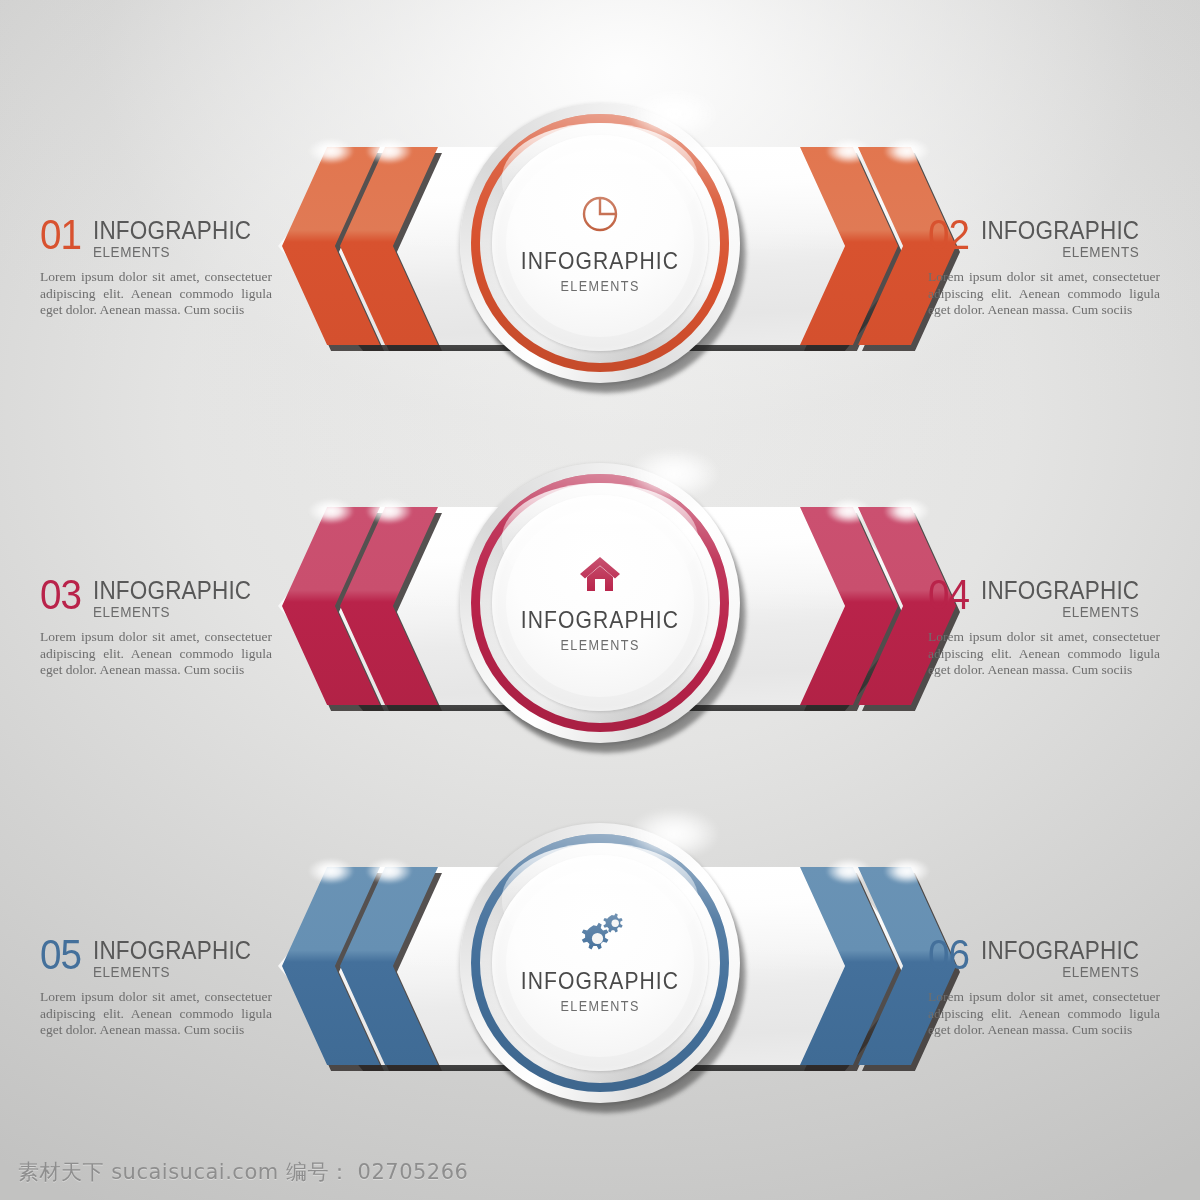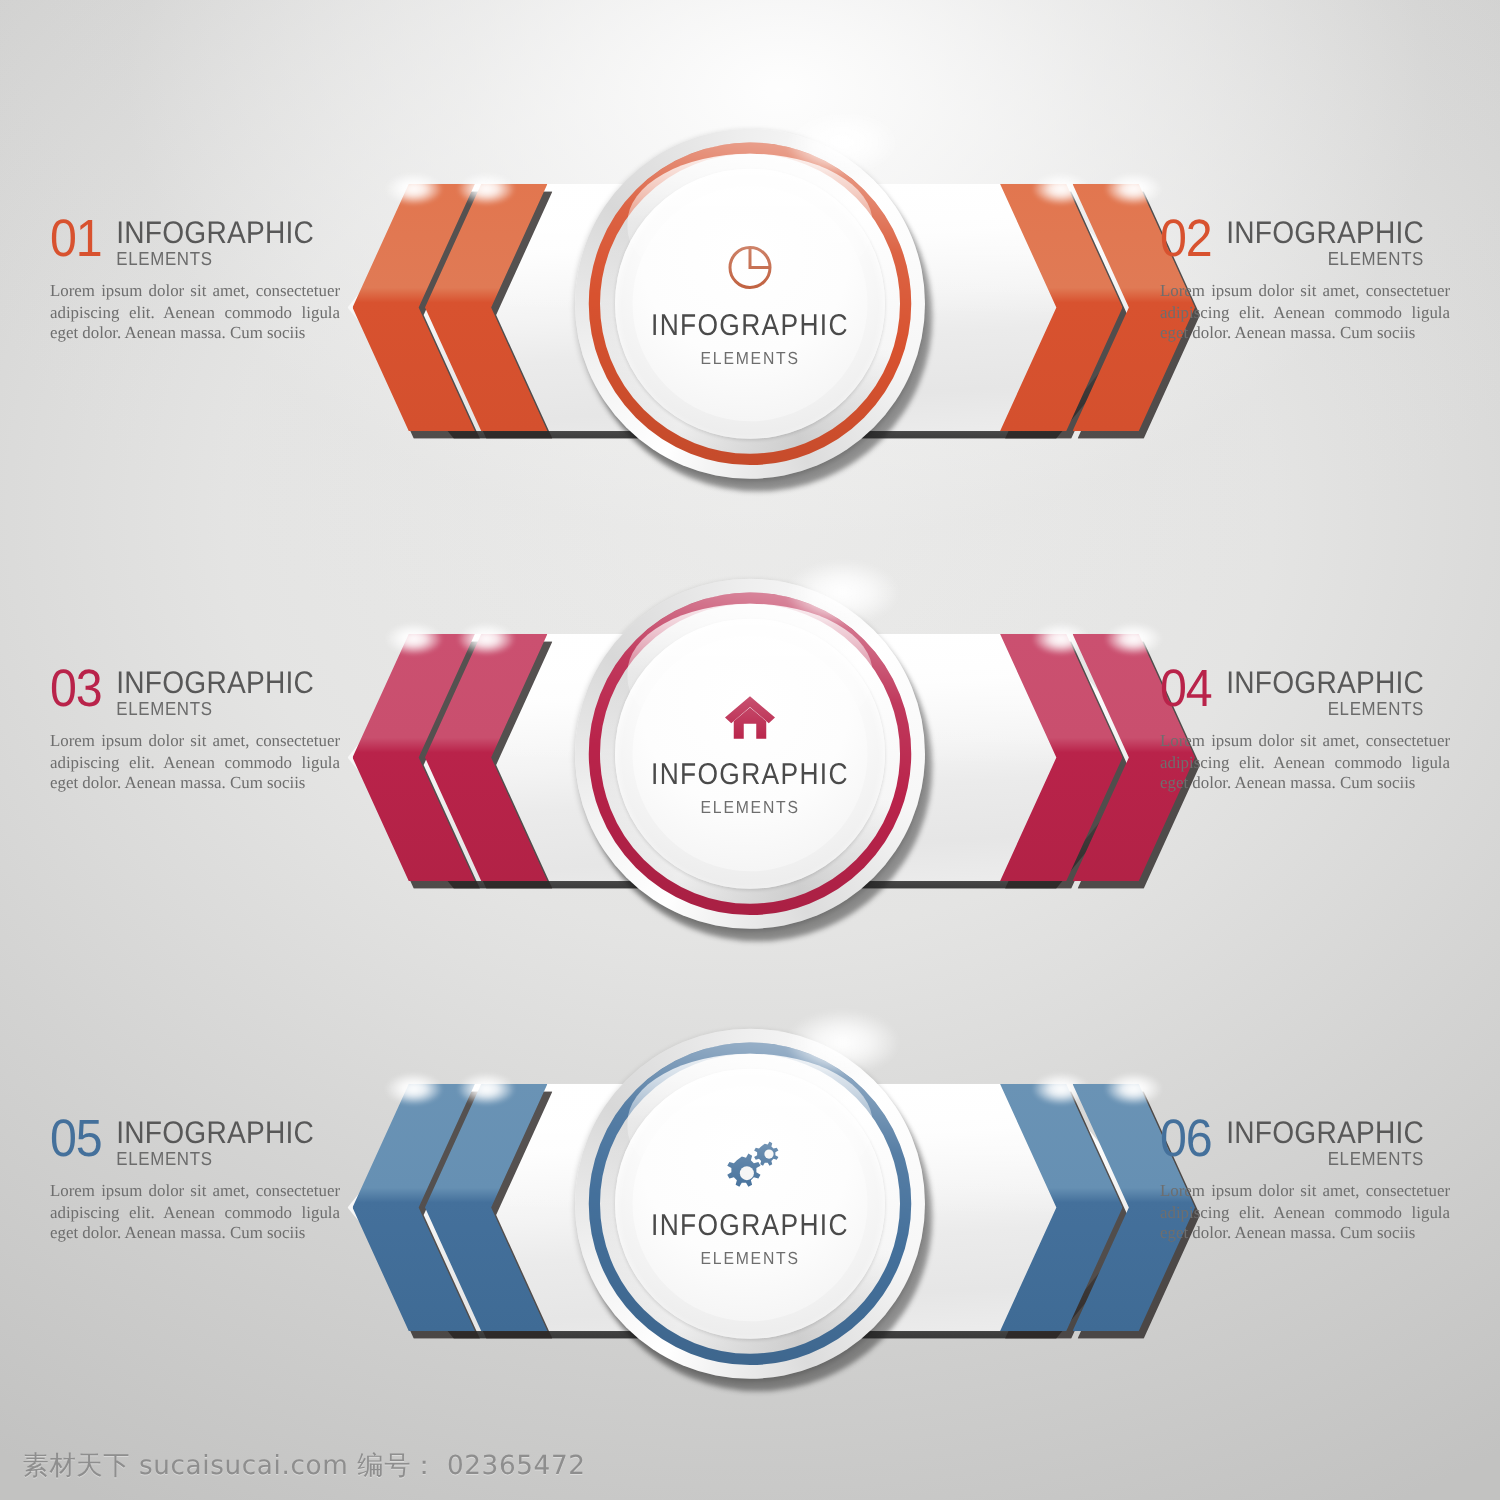--- a/index.html
+++ b/index.html
@@ -211,20 +211,21 @@
     width: 232px;
     top: 88px;
   }
   .block.left  { left: 40px;  text-align: left; }
   .block.right { left: 928px; text-align: left; }
 
   .block .head {
     display: flex;
     align-items: flex-start;
     gap: 8px;
+    margin-top: 44px;
   }
   .block.right .head { justify-content: flex-start; text-align: right; }
 
   .blk-num {
     font-size: 42px;
     line-height: 36px;
     font-weight: 400;
     letter-spacing: -1px;
     font-family: "Liberation Sans Narrow", "Liberation Sans", sans-serif;
     transform: scaleX(0.92);
@@ -476,14 +477,14 @@
         <div class="blk-num" style="color:#44709b">06</div>
         <div class="blk-titles">
           <div class="blk-title">INFOGRAPHIC</div>
           <div class="blk-sub">ELEMENTS</div>
         </div>
       </div>
       <div class="blk-body">Lorem ipsum dolor sit amet, consectetuer adipiscing elit. Aenean commodo ligula eget dolor. Aenean massa. Cum sociis</div>
     </div>
   </div>
 
-  <div class="watermark">素材天下  sucaisucai.com   编号： 02365472</div>
+  <div class="watermark">素材天下  sucaisucai.com   编号： 02705266</div>
 </div>
 
 </body></html>

